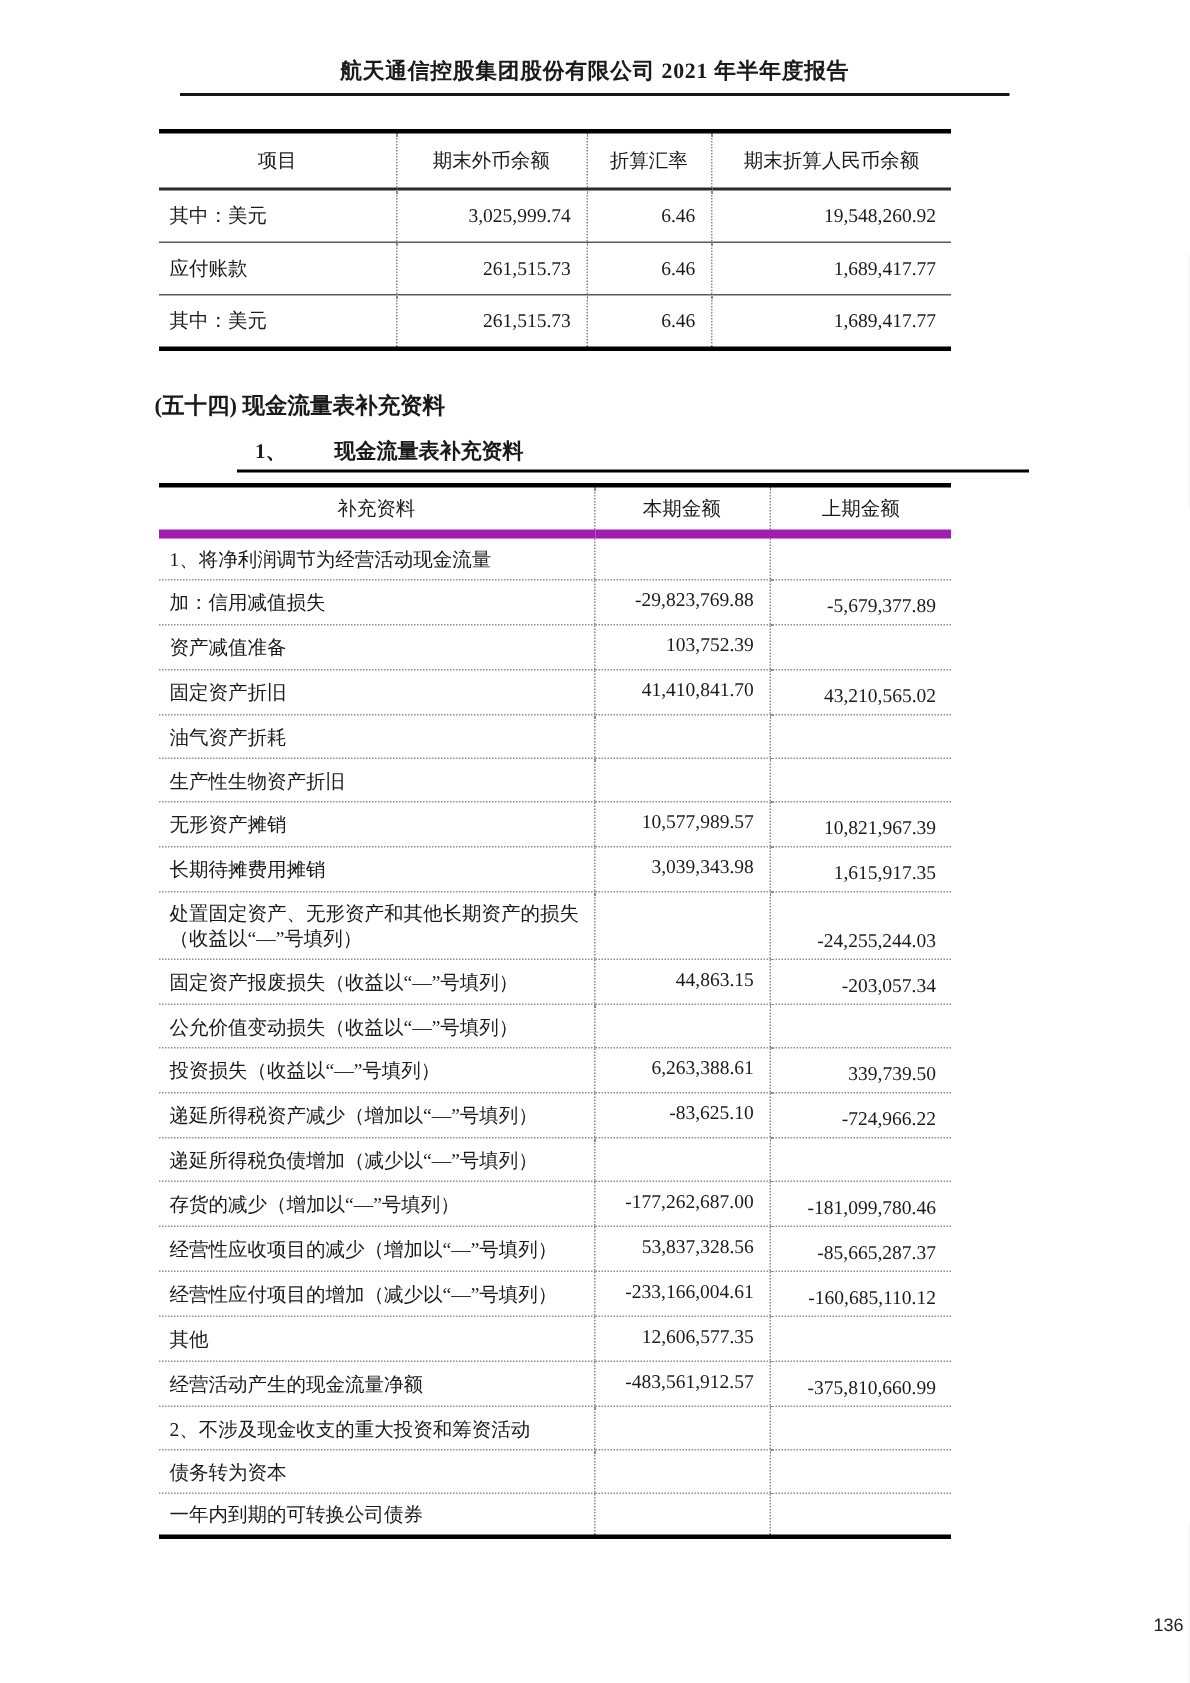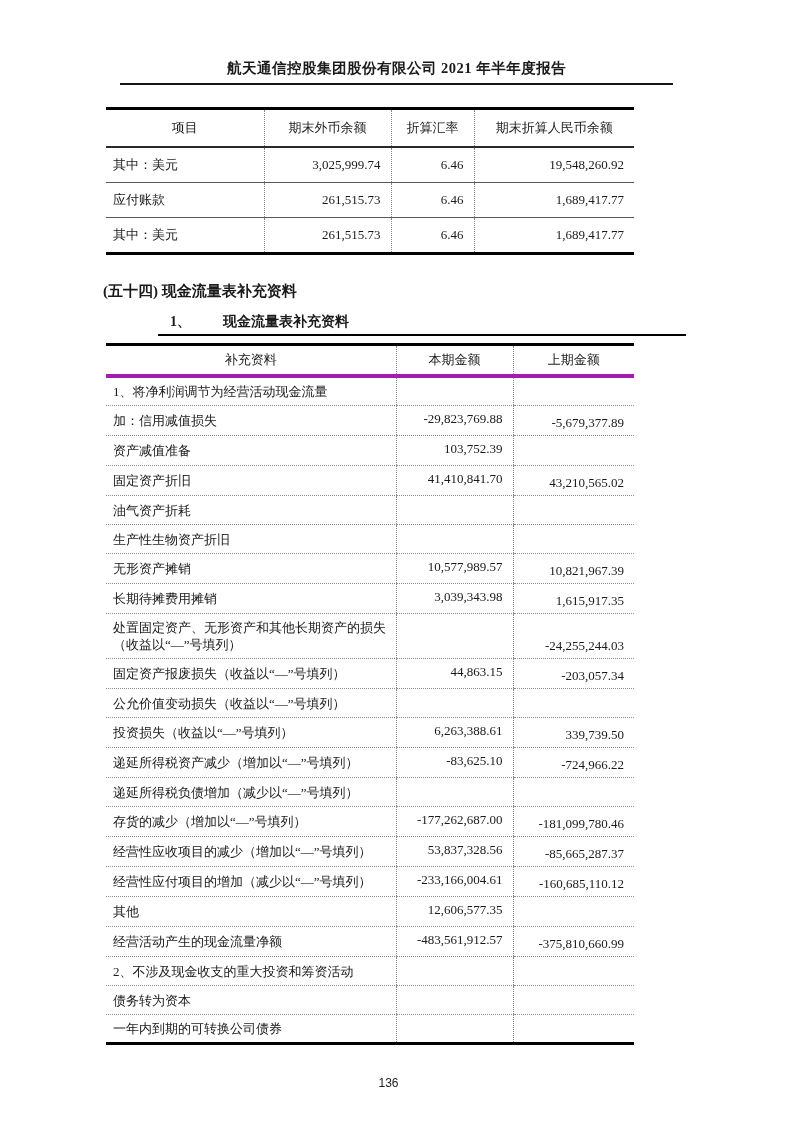--- a/index.html
+++ b/index.html
@@ -10,21 +10,21 @@
     width: 793px;
     height: 1122px;
     background: #ffffff;
     overflow: hidden;
     font-family: "Liberation Serif", "DejaVu Serif", serif;
     color: #1a1a1a;
   }
   
   .doc-header {
     margin: 0 120px;
-    padding-top: 59px;
+    padding-top: 38px;
     padding-bottom: 5px;
     text-align: center;
     border-bottom: 2px solid #161616;
   }
   .doc-header-title {
     font-size: 14.5px;
     font-weight: bold;
     letter-spacing: 0.5px;
   }
   
@@ -69,21 +69,21 @@
     padding: 0 0 3px 12px;
     border-bottom: 2.5px solid #000;
     font-size: 14px;
     font-weight: bold;
   }
   .sub-heading .sub-number { display: inline-block; margin-right: 32px; }
   
   .tbl-cashflow { margin-top: 7px; font-size: 12.5px; }
   .tbl-cashflow th {
     padding: 5px 4px;
-    border-bottom: 4px solid #a21caf;
+    border-bottom: 6px solid #a21caf;
   }
   .tbl-cashflow td {
     border-bottom: 1px dotted #909090;
     line-height: 17px;
     height: 29px;
   }
   .tbl-cashflow td:first-child {
     text-align: left;
     vertical-align: middle;
     padding: 5px 6px 5px 7px;
@@ -94,23 +94,23 @@
     padding: 4px 10px 8px 4px;
   }
   .tbl-cashflow td:nth-child(3) {
     text-align: right;
     vertical-align: bottom;
     padding: 8px 10px 4px 4px;
   }
   
   .page-number {
     position: absolute;
-    left: 0; right: 16px;
+    left: 0; right: 4px;
     bottom: 32px;
-    text-align: center;
+    text-align: right;
     font-family: "Liberation Sans", "DejaVu Sans", sans-serif;
     font-size: 12px;
     color: #222;
   }
 </style>
 </head>
 <body>
 
 <div class="page">
 

